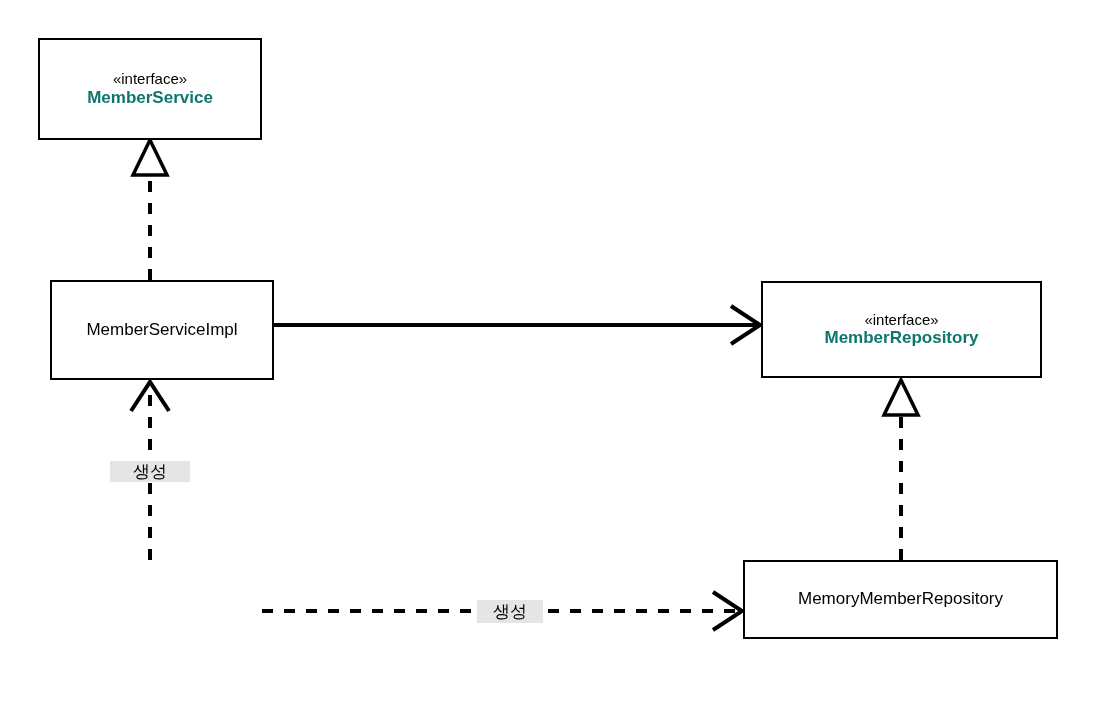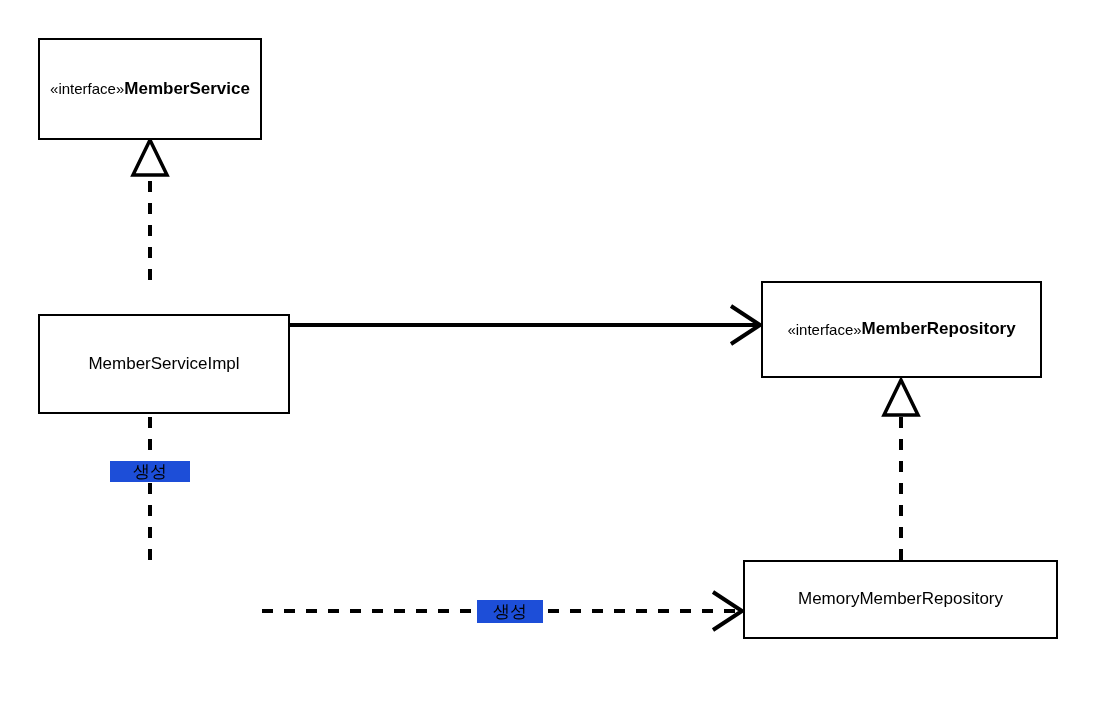--- a/index.html
+++ b/index.html
@@ -21,50 +21,50 @@
     top: 0;
     width: 1096px;
     height: 702px;
   }
   .class-box {
     position: absolute;
     box-sizing: border-box;
     border: 2px solid #000000;
     background: #ffffff;
     display: flex;
-    flex-direction: row;
+    flex-direction: column;
     align-items: center;
     justify-content: center;
     text-align: center;
     line-height: 1.18;
   }
   .stereotype {
     font-size: 15px;
     font-weight: 400;
     color: #000000;
     white-space: nowrap;
   }
   .class-title-bold {
     font-size: 17px;
     font-weight: bold;
-    color: #000000;
+    color: #0f766e;
     white-space: nowrap;
   }
   .class-title-plain {
     font-size: 17px;
     font-weight: 400;
     color: #000000;
     white-space: nowrap;
   }
   .edge-label {
     position: absolute;
     font-size: 17px;
     font-weight: 400;
     color: #000000;
-    background: #1d4ed8;
+    background: #e5e5e5;
     white-space: nowrap;
     text-align: center;
     line-height: 1;
   }
 </style>
 </head>
 <body>
 
 <div id="canvas">
 
@@ -99,21 +99,21 @@
       <line x1="262" y1="611" x2="739" y2="611" stroke="#000000" stroke-width="4" stroke-dasharray="11 11"></line>
       <polyline points="713,592 742,611 713,630" fill="none" stroke="#000000" stroke-width="4" stroke-linecap="butt" stroke-linejoin="miter"></polyline>
     </g>
   </svg>
 
   <div class="class-box" style="left:38px; top:38px; width:224px; height:102px;">
     <div class="stereotype">«interface»</div>
     <div class="class-title-bold">MemberService</div>
   </div>
 
-  <div class="class-box" style="left:38px; top:280px; width:252px; height:100px;margin-top:34px;">
+  <div class="class-box" style="left:50px; top:280px; width:224px; height:100px;">
     <div class="class-title-plain">MemberServiceImpl</div>
   </div>
 
   <div class="class-box" style="left:761px; top:281px; width:281px; height:97px;">
     <div class="stereotype">«interface»</div>
     <div class="class-title-bold">MemberRepository</div>
   </div>
 
 
   <div class="class-box" style="left:743px; top:560px; width:315px; height:79px;">

